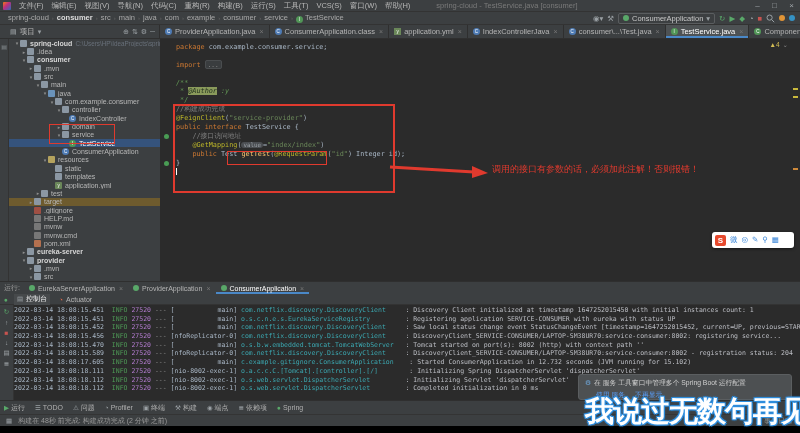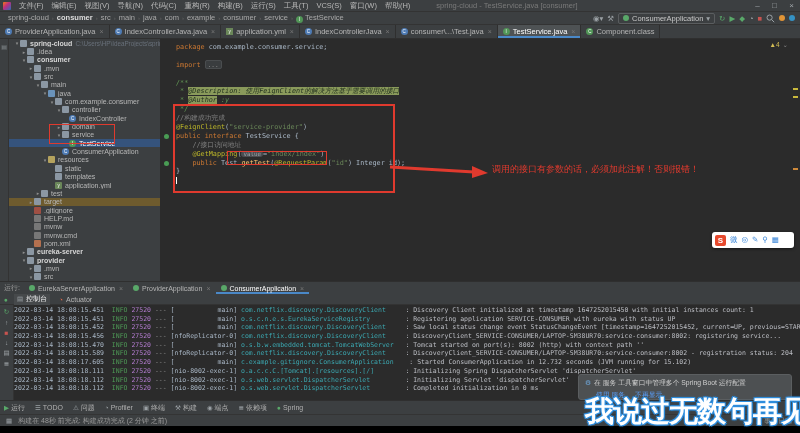--- a/index.html
+++ b/index.html
@@ -143,29 +143,39 @@
       <svg class="svg-search" width="9" height="9" viewBox="0 0 9 9">
           <circle cx="3.6" cy="3.6" r="2.6" fill="none" stroke="#9aa0a4" stroke-width="1"></circle>
           <line x1="5.6" y1="5.6" x2="8.2" y2="8.2" stroke="#9aa0a4" stroke-width="1"></line>
         </svg>
       <span class="dot orange"></span>
       <span class="dot teal"></span>
     </span>
   </div>
 
   <div class="toolrow">
+    <div class="proj-head">
+      <span class="ph-ic">▤</span>
+      <span>项目</span>
+      <span class="ph-ic">▾</span>
+      <span class="sp"></span>
+      <span class="ph-ic">⊕</span>
+      <span class="ph-ic">⇅</span>
+      <span class="ph-ic">⚙</span>
+      <span class="ph-ic">─</span>
+    </div>
     <div class="tabs" id="editor-tabs">
         <div class="tab">
           <span class="tabicon ic-class">C</span>
           <span>ProviderApplication.java</span>
           <span class="tclose">×</span>
         </div>
         <div class="tab">
           <span class="tabicon ic-class">C</span>
-          <span>IndexControllerJava.java</span>
+          <span>ConsumerApplication.class</span>
           <span class="tclose">×</span>
         </div>
         <div class="tab">
           <span class="tabicon ic-yml">y</span>
           <span>application.yml</span>
           <span class="tclose">×</span>
         </div>
         <div class="tab">
           <span class="tabicon ic-class">C</span>
           <span>IndexControllerJava</span>
@@ -341,21 +351,20 @@
       </div>
     </div>
 
   <div class="editor">
     <div class="code" id="code">
         <div class="codeline"><span class="kw">package</span><span class="pl"> com.example.consumer.service;</span></div>
         <div class="codeline"></div>
         <div class="codeline"><span class="kw">import</span><span class="pl"> </span><span class="fold">...</span></div>
         <div class="codeline"></div>
         <div class="codeline"><span class="doc">/**</span></div>
-        <div class="codeline"><span class="doc"> * </span><span class="dochl">@Description: 使用FeignClient的解决方法基于需要调用的接口</span></div>
         <div class="codeline"><span class="doc"> * </span><span class="dochl">@Author</span><span class="doc"> :y</span></div>
         <div class="codeline"><span class="doc"> */</span></div>
         <div class="codeline"><span class="cmt">//构建成功完成</span></div>
         <div class="codeline"><span class="ann">@FeignClient</span><span class="pl">(</span><span class="str">"service-provider"</span><span class="pl">)</span></div>
         <div class="codeline"><span class="kw">public</span><span class="pl"> </span><span class="kw">interface</span><span class="pl"> TestService {</span></div>
         <div class="codeline"><span class="pl">    </span><span class="cmt">//接口访问地址</span></div>
         <div class="codeline"><span class="pl">    </span><span class="ann">@GetMapping</span><span class="pl">(</span><span class="hint">value</span><span class="pl">=</span><span class="str">"index/index"</span><span class="pl">)</span></div>
         <div class="codeline"><span class="pl">    </span><span class="kw">public</span><span class="pl"> Test </span><span class="mth">getTest</span><span class="pl">(</span><span class="ann">@RequestParam</span><span class="pl">(</span><span class="str">"id"</span><span class="pl">) </span><span class="pl">Integer id);</span></div>
         <div class="codeline"><span class="pl">}</span></div>
         <div class="codeline"><span class="caret"></span></div>
@@ -409,21 +418,21 @@
         <span class="rt-ic">≣</span>
       </div>
     <div class="console" id="console">
         <div class="logline"><span class="lg-t">2022-03-14 18:08:15.451  </span><span class="lg-i">INFO</span><span class="lg-p"> 27520</span><span class="lg-d"> --- </span><span class="lg-th">[           main] </span><span class="lg-lg">com.netflix.discovery.DiscoveryClient    </span><span class="lg-m"> : Discovery Client initialized at timestamp 1647252015450 with initial instances count: 1</span></div>
         <div class="logline"><span class="lg-t">2022-03-14 18:08:15.451  </span><span class="lg-i">INFO</span><span class="lg-p"> 27520</span><span class="lg-d"> --- </span><span class="lg-th">[           main] </span><span class="lg-lg">o.s.c.n.e.s.EurekaServiceRegistry        </span><span class="lg-m"> : Registering application SERVICE-CONSUMER with eureka with status UP</span></div>
         <div class="logline"><span class="lg-t">2022-03-14 18:08:15.452  </span><span class="lg-i">INFO</span><span class="lg-p"> 27520</span><span class="lg-d"> --- </span><span class="lg-th">[           main] </span><span class="lg-lg">com.netflix.discovery.DiscoveryClient    </span><span class="lg-m"> : Saw local status change event StatusChangeEvent [timestamp=1647252015452, current=UP, previous=STARTING]</span></div>
         <div class="logline"><span class="lg-t">2022-03-14 18:08:15.456  </span><span class="lg-i">INFO</span><span class="lg-p"> 27520</span><span class="lg-d"> --- </span><span class="lg-th">[nfoReplicator-0] </span><span class="lg-lg">com.netflix.discovery.DiscoveryClient    </span><span class="lg-m"> : DiscoveryClient_SERVICE-CONSUMER/LAPTOP-SM38UR70:service-consumer:8002: registering service...</span></div>
         <div class="logline"><span class="lg-t">2022-03-14 18:08:15.470  </span><span class="lg-i">INFO</span><span class="lg-p"> 27520</span><span class="lg-d"> --- </span><span class="lg-th">[           main] </span><span class="lg-lg">o.s.b.w.embedded.tomcat.TomcatWebServer  </span><span class="lg-m"> : Tomcat started on port(s): 8002 (http) with context path ''</span></div>
         <div class="logline"><span class="lg-t">2022-03-14 18:08:15.589  </span><span class="lg-i">INFO</span><span class="lg-p"> 27520</span><span class="lg-d"> --- </span><span class="lg-th">[nfoReplicator-0] </span><span class="lg-lg">com.netflix.discovery.DiscoveryClient    </span><span class="lg-m"> : DiscoveryClient_SERVICE-CONSUMER/LAPTOP-SM38UR70:service-consumer:8002 - registration status: 204</span></div>
         <div class="logline"><span class="lg-t">2022-03-14 18:08:17.605  </span><span class="lg-i">INFO</span><span class="lg-p"> 27520</span><span class="lg-d"> --- </span><span class="lg-th">[           main] </span><span class="lg-lg">c.example.gitignore.ConsumerApplication   </span><span class="lg-m"> : Started ConsumerApplication in 12.732 seconds (JVM running for 15.102)</span></div>
-        <div class="logline"><span class="lg-t">2022-03-14 18:08:18.111  </span><span class="lg-i">INFO</span><span class="lg-p"> 27520</span><span class="lg-d"> --- </span><span class="lg-th">[nio-8002-exec-1] </span><span class="lg-lg">o.a.c.c.C.[Tomcat].[resources].[/]       </span><span class="lg-m"> : Initializing Spring DispatcherServlet 'dispatcherServlet'</span></div>
+        <div class="logline"><span class="lg-t">2022-03-14 18:08:18.111  </span><span class="lg-i">INFO</span><span class="lg-p"> 27520</span><span class="lg-d"> --- </span><span class="lg-th">[nio-8002-exec-1] </span><span class="lg-lg">o.a.c.c.C.[Tomcat].[controller].[/]       </span><span class="lg-m"> : Initializing Spring DispatcherServlet 'dispatcherServlet'</span></div>
         <div class="logline"><span class="lg-t">2022-03-14 18:08:18.112  </span><span class="lg-i">INFO</span><span class="lg-p"> 27520</span><span class="lg-d"> --- </span><span class="lg-th">[nio-8002-exec-1] </span><span class="lg-lg">o.s.web.servlet.DispatcherServlet        </span><span class="lg-m"> : Initializing Servlet 'dispatcherServlet'</span></div>
         <div class="logline"><span class="lg-t">2022-03-14 18:08:18.112  </span><span class="lg-i">INFO</span><span class="lg-p"> 27520</span><span class="lg-d"> --- </span><span class="lg-th">[nio-8002-exec-1] </span><span class="lg-lg">o.s.web.servlet.DispatcherServlet        </span><span class="lg-m"> : Completed initialization in 0 ms</span></div>
       </div>
   </div>
 
   <div class="statusbtns" id="status-buttons">
       <span style="display: inline-flex; align-items: center;">
         <span class="sbico green">▶</span>
         <span>运行</span>
       </span>

